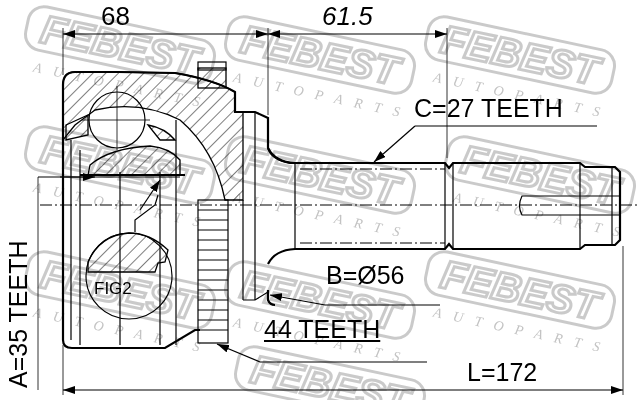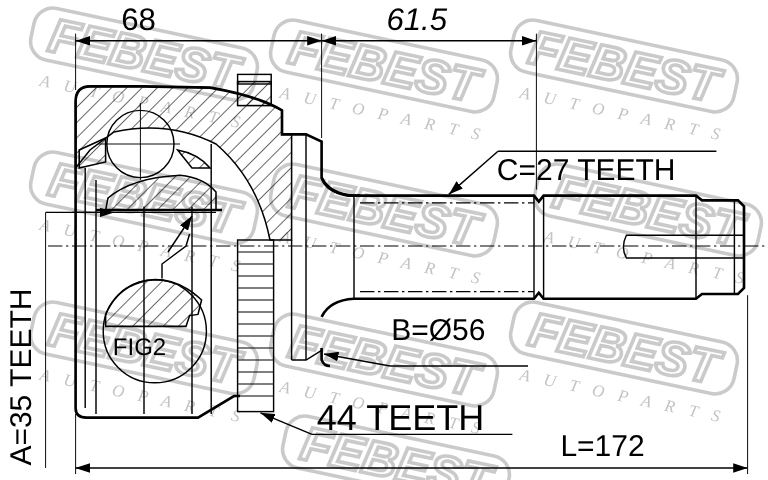--- a/index.html
+++ b/index.html
@@ -9,25 +9,25 @@
   .wm-sub { font-family: "Liberation Serif", serif; font-style: italic; fill: #c0c0c0; }
   .wm-box { fill: none; stroke: #c8c8c8; stroke-width: 3; }
   .ln { stroke: #000; stroke-width: 1.2; fill: none; }
   .thick { stroke: #000; stroke-width: 2.2; fill: none; }
   .thin { stroke: #000; stroke-width: 0.8; fill: none; }
   .dash { stroke: #000; stroke-width: 1; fill: none; stroke-dasharray: 12 3 2 3; }
   .hatch { fill: url(#hatchPat); stroke: #000; stroke-width: 1.3; }
   .lbl { position: absolute; font-family: "Liberation Sans", sans-serif; color: #000; white-space: nowrap; line-height: 1; }
   .dim-68 { left: 101px; top: 3px; font-size: 26px; }
   .dim-615 { left: 322px; top: 3px; font-size: 26px; font-style: italic; }
-  .lbl-c { left: 414px; top: 96px; font-size: 25px; margin-top: 34px; }
+  .lbl-c { left: 414px; top: 96px; font-size: 25px; }
   .lbl-b { left: 326px; top: 263px; font-size: 25px; }
-  .lbl-44 { left: 264px; top: 334px; font-size: 30px; }
+  .lbl-44 { left: 264px; top: 317px; font-size: 25px; text-decoration: underline; }
   .lbl-l { left: 467px; top: 360px; font-size: 25px; text-align: right; }
-  .lbl-fig { left: 94px; top: 280px; font-size: 20px; }
+  .lbl-fig { left: 94px; top: 280px; font-size: 17px; }
   .lbl-a { left: 6px; top: 388px; font-size: 25px; transform: rotate(-90deg); transform-origin: 0 0; }
 </style>
 </head>
 <body>
 
 <svg id="drawing" viewBox="0 0 640 400" xmlns="http://www.w3.org/2000/svg">
   <defs>
     <pattern id="hatchPat" patternUnits="userSpaceOnUse" width="9" height="9" patternTransform="rotate(45)">
       <line x1="0" y1="0" x2="0" y2="9" stroke="#000" stroke-width="1"></line>
     </pattern>

